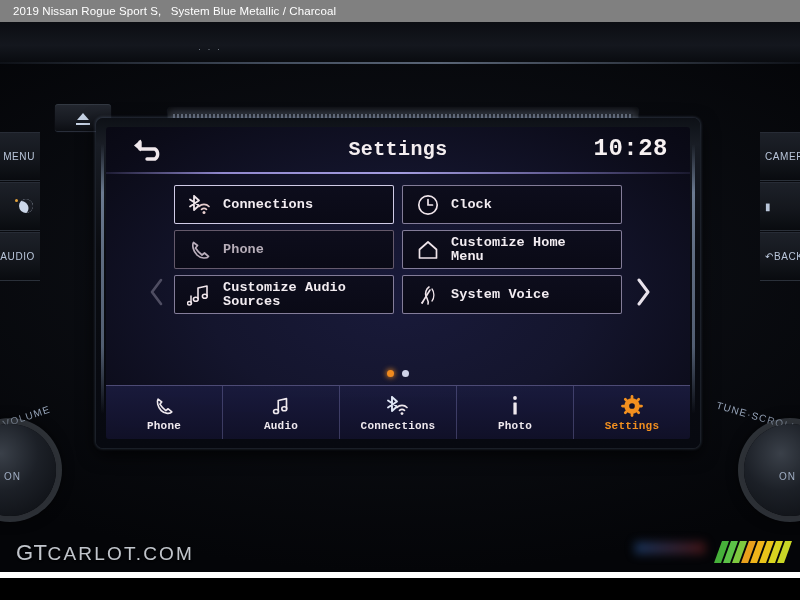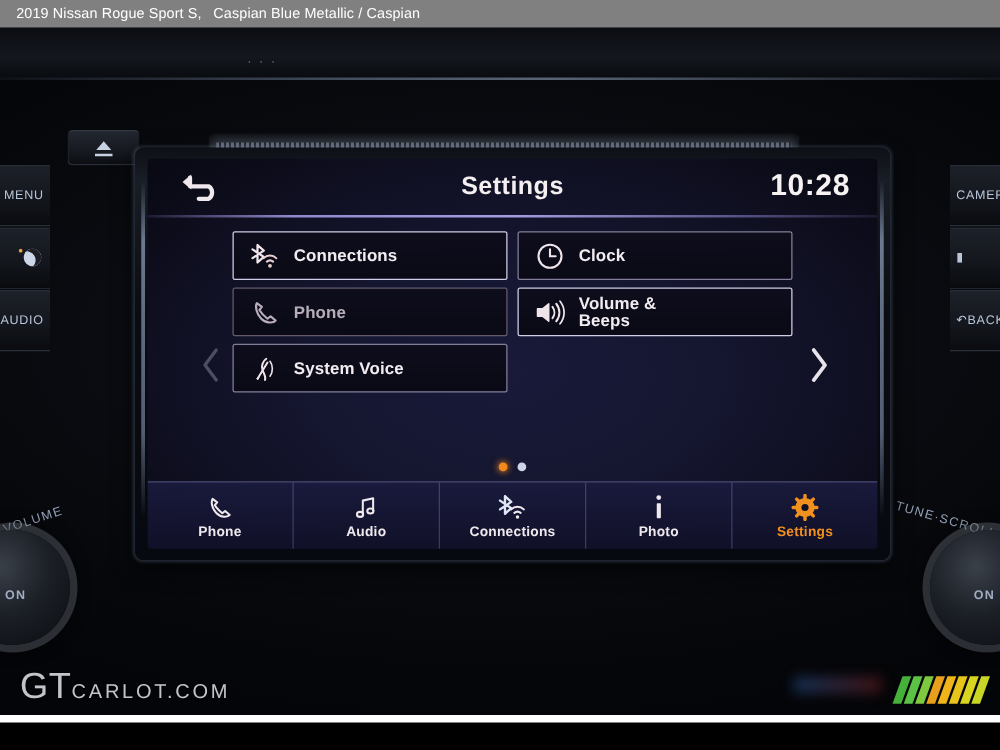--- a/index.html
+++ b/index.html
@@ -178,34 +178,35 @@
   .knob-label {
     position: absolute;
     font-size: 10px;
     color: #97a5ba;
     letter-spacing: 1.2px;
     white-space: nowrap;
   }
   .knob-label.left { left: 2px; bottom: 150px; transform: rotate(-18deg); }
   .knob-label.right { right: 1px; bottom: 150px; transform: rotate(16deg); }
   .knob-inner-label {
-    position:absolute; font-size:10px; color:#9fadc2; letter-spacing:1px;font-weight:bold;
+    position:absolute; font-size:10px; color:#9fadc2; letter-spacing:1px;
   }
   .knob-inner-label.left { left: 4px; bottom: 90px; }
   .knob-inner-label.right { right: 4px; bottom: 90px; }
 
   
   .bezel {
     position: absolute;
-    left: 108px; top: 96px;
+    left: 96px; top: 96px;
     width: 604px; height: 330px;
     border-radius: 7px;
     background: linear-gradient(#0d1016 0%, #191d25 8%, #0a0c11 40%, #070910 100%);
     box-shadow: 0 0 3px 1px rgba(150,175,215,0.25), 0 6px 18px rgba(0,0,0,0.85);
     padding: 9px 10px;
+    font-family: Liberation Mono, monospace;
   }
   .bezel::before {
     content:"";
     position:absolute; left:5px; top:26px;
     width:3px; height:270px;
     background: linear-gradient(180deg, rgba(175,200,235,0.0) 0%, rgba(180,205,240,0.55) 18%, rgba(170,195,232,0.45) 75%, rgba(150,175,215,0.0) 100%);
     border-radius:2px;
   }
   .bezel::after {
     content:"";
@@ -348,22 +349,22 @@
   .watermark {
     position: absolute;
     left: 16px; bottom: 6px;
     font-size: 25px;
     letter-spacing: 0.5px;
     color: rgba(236,240,248,0.82);
     text-shadow: 0 1px 2px rgba(0,0,0,0.9);
     z-index: 30;
     white-space: nowrap;
   }
-  .watermark .wm-big { font-size: 29px; }
-  .watermark .wm-small { font-size: 16px; letter-spacing: 2.2px; }
+  .watermark .wm-big { font-size: 22px; }
+  .watermark .wm-small { font-size: 19px; letter-spacing: 2.2px; }
 
   .stripes {
     position: absolute;
     right: 12px; bottom: 9px;
     display: flex; gap: 2px;
     z-index: 30;
   }
   .stripe {
     width: 7px; height: 22px;
     transform: skewX(-20deg);
@@ -378,21 +379,21 @@
   }
 </style>
 </head>
 <body>
 
 <div id="page">
 
   <div class="caption-bar">
     <span class="cap-model">2019 Nissan Rogue Sport S,</span>
     <span class="cap-sep">&nbsp;</span>
-    <span class="cap-color">Caspian Blue Metallic / Caspian</span>
+    <span class="cap-color">System Blue Metallic / Charcoal</span>
   </div>
 
   <div class="photo">
 
     <div class="dash-top-trim"></div>
     <div class="dash-top-hl"></div>
     <div class="dots-vent">· · ·</div>
 
     <div class="cd-slot"></div>
     <div class="eject-btn">
@@ -493,37 +494,49 @@
             <span class="tile-icon">
               <svg width="24" height="24" viewBox="0 0 24 24">
                 <path d="M5.5 4.5 C4 7 5 13 9 17 C13 21 19 20.5 20.5 18.5 L16.5 15 L14 17 C11.5 15 9 12.5 7.5 10 L9.5 7.5 Z" fill="none" stroke="#b9adbb" stroke-width="1.7" stroke-linejoin="round"></path>
               </svg>
             </span>
             <span class="tile-label">
               <span>Phone</span>
             </span>
           </div>
 
-
-
-
-          <div class="tile bright">
+          <div class="tile">
             <span class="tile-icon">
-              <svg width="26" height="22" viewBox="0 0 26 22">
-                <path d="M3 8 L7 8 L12 4 L12 18 L7 14 L3 14 Z" fill="#efe4ea" stroke="#efe4ea" stroke-width="1.2" stroke-linejoin="round"></path>
-                <path d="M15 6.5 A7.5 7.5 0 0 1 15 15.5" fill="none" stroke="#efe4ea" stroke-width="1.6" stroke-linecap="round"></path>
-                <path d="M18 4 A11 11 0 0 1 18 18" fill="none" stroke="#efe4ea" stroke-width="1.6" stroke-linecap="round"></path>
-                <path d="M21 2 A14 14 0 0 1 21 20" fill="none" stroke="#efe4ea" stroke-width="1.4" stroke-linecap="round"></path>
+              <svg width="24" height="24" viewBox="0 0 24 24">
+                <path d="M3.5 11.5 L12 4 L20.5 11.5 L20.5 20 L3.5 20 Z" fill="none" stroke="#efe4ea" stroke-width="1.7" stroke-linejoin="round"></path>
               </svg>
             </span>
             <span class="tile-label">
-              <span>Volume &amp;</span>
-              <span class="l2">Beeps</span>
-            </span>
-          </div>
+              <span>Customize Home</span>
+              <span class="l2">Menu</span>
+            </span>
+          </div>
+
+
+          <div class="tile">
+            <span class="tile-icon">
+              <svg width="26" height="24" viewBox="0 0 26 24">
+                <path d="M11 16 L11 5 L20 3 L20 13" fill="none" stroke="#efe4ea" stroke-width="1.6" stroke-linejoin="round"></path>
+                <ellipse cx="8.8" cy="16.2" rx="2.4" ry="2" fill="none" stroke="#efe4ea" stroke-width="1.6"></ellipse>
+                <ellipse cx="17.8" cy="13.2" rx="2.4" ry="2" fill="none" stroke="#efe4ea" stroke-width="1.6"></ellipse>
+                <path d="M4 20 L4 13" fill="none" stroke="#efe4ea" stroke-width="1.5" stroke-linecap="round"></path>
+                <ellipse cx="2.5" cy="20.2" rx="2" ry="1.7" fill="none" stroke="#efe4ea" stroke-width="1.5"></ellipse>
+              </svg>
+            </span>
+            <span class="tile-label">
+              <span>Customize Audio</span>
+              <span class="l2">Sources</span>
+            </span>
+          </div>
+
 
           <div class="tile">
             <span class="tile-icon">
               <svg width="24" height="24" viewBox="0 0 24 24">
                 <path d="M13 4 C10 6 9 10 10 13 C11 16 13 18 12 21" fill="none" stroke="#efe4ea" stroke-width="1.6" stroke-linecap="round"></path>
                 <path d="M6 20 L14 7" fill="none" stroke="#efe4ea" stroke-width="1.6" stroke-linecap="round"></path>
                 <path d="M5 19.5 L8 18 L6.5 21 Z" fill="#efe4ea"></path>
                 <path d="M16 6 C18.5 9 18.5 15 16 18" fill="none" stroke="#efe4ea" stroke-width="1.3" stroke-linecap="round"></path>
               </svg>
             </span>

